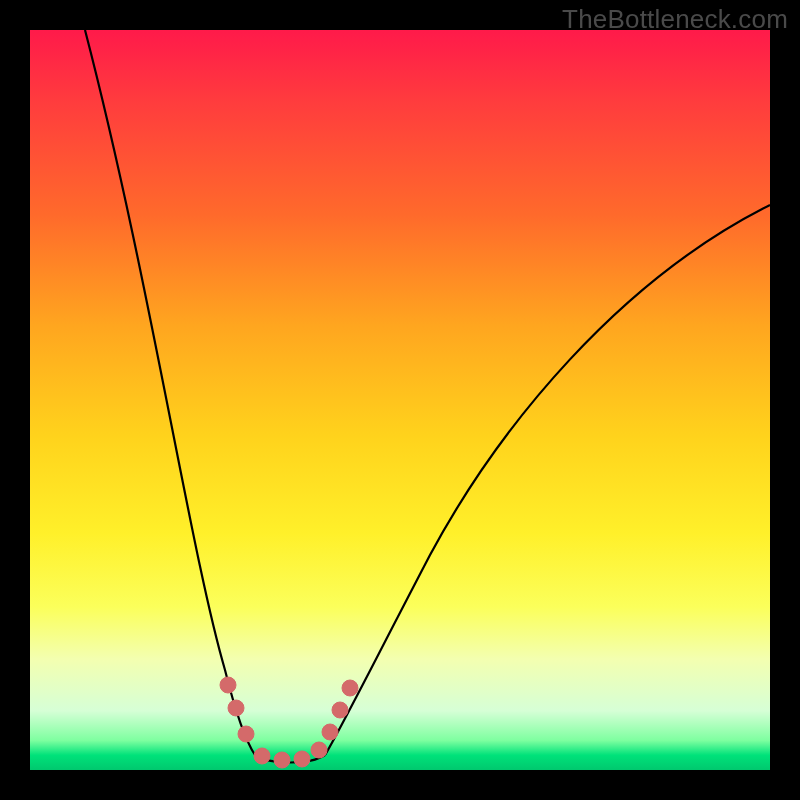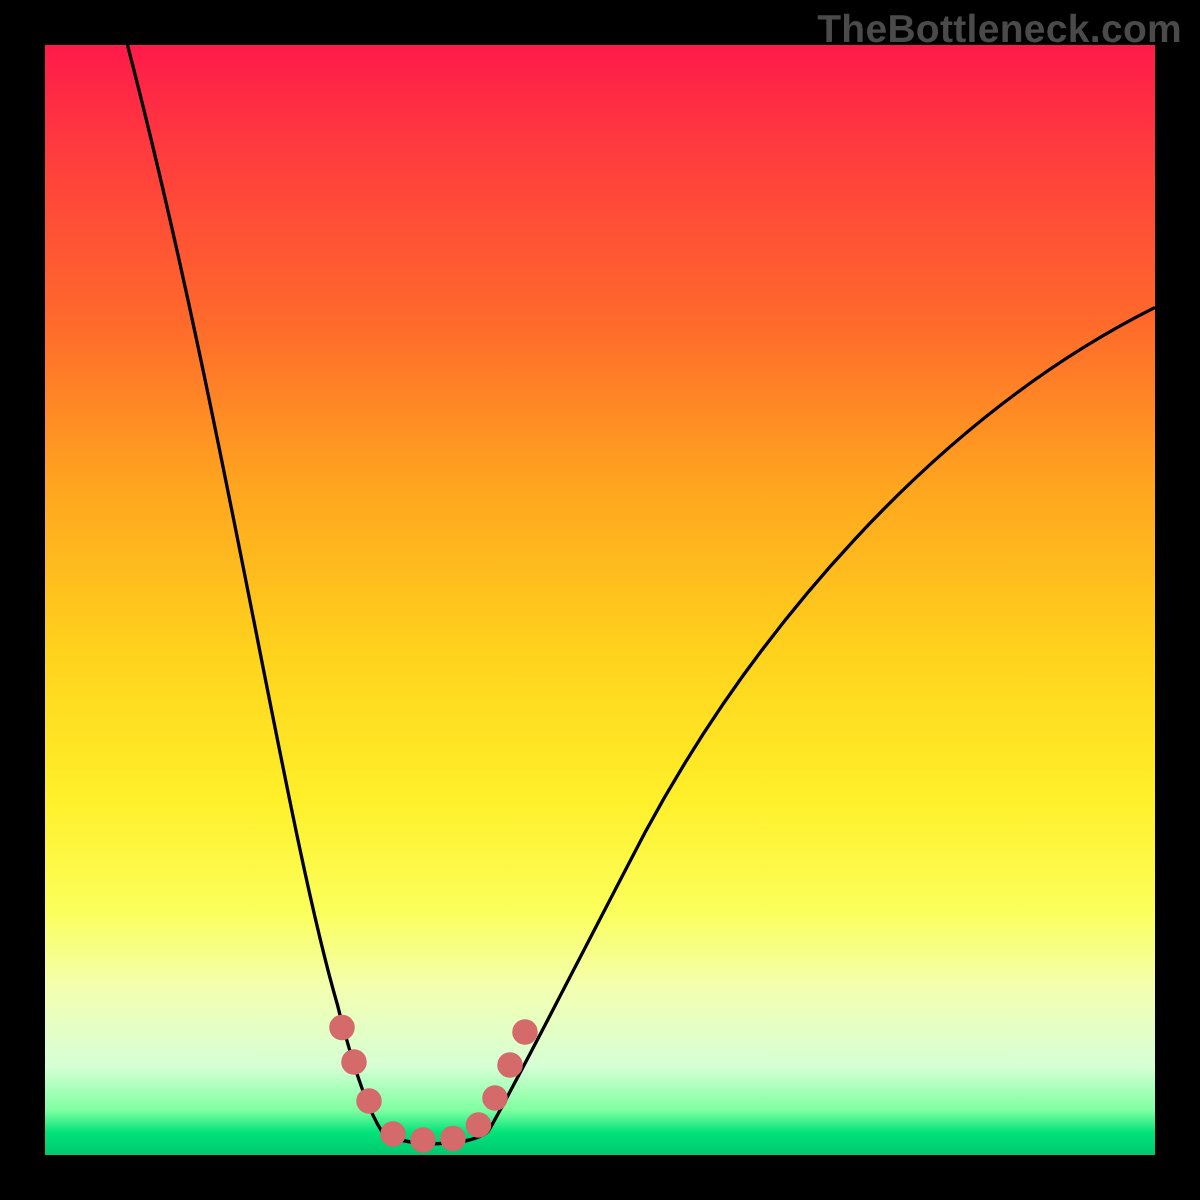--- a/index.html
+++ b/index.html
@@ -15,21 +15,21 @@
     width: 800px;
     height: 800px;
     background: #000;
     position: relative;
   }
   .watermark {
     position: absolute;
     top: 4px;
     right: 12px;
     font-size: 26px;
-    font-weight: 700;
+    font-weight: 400;
     color: #4a4a4a;
     letter-spacing: 0.2px;
   }
   .plot {
     position: absolute;
     left: 30px;
     top: 30px;
     width: 740px;
     height: 740px;
   }

